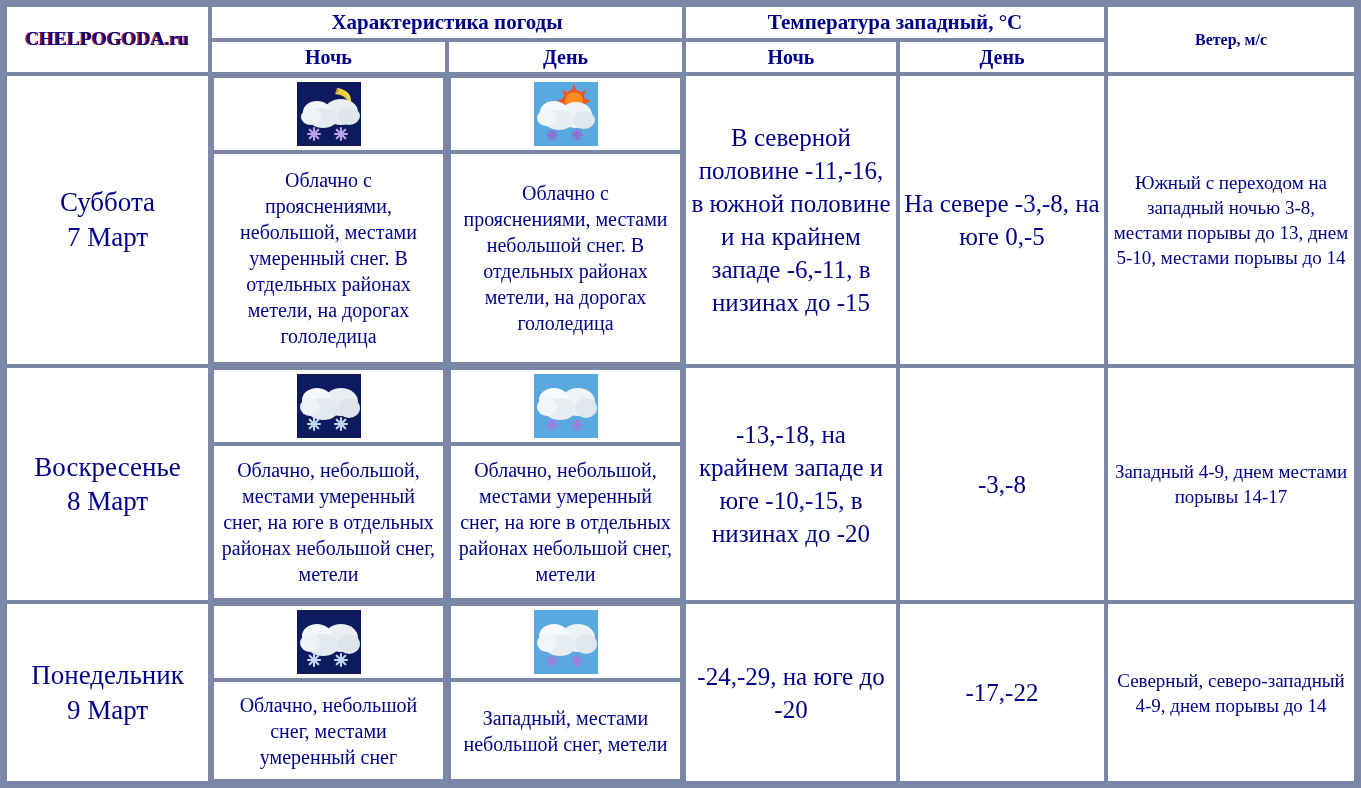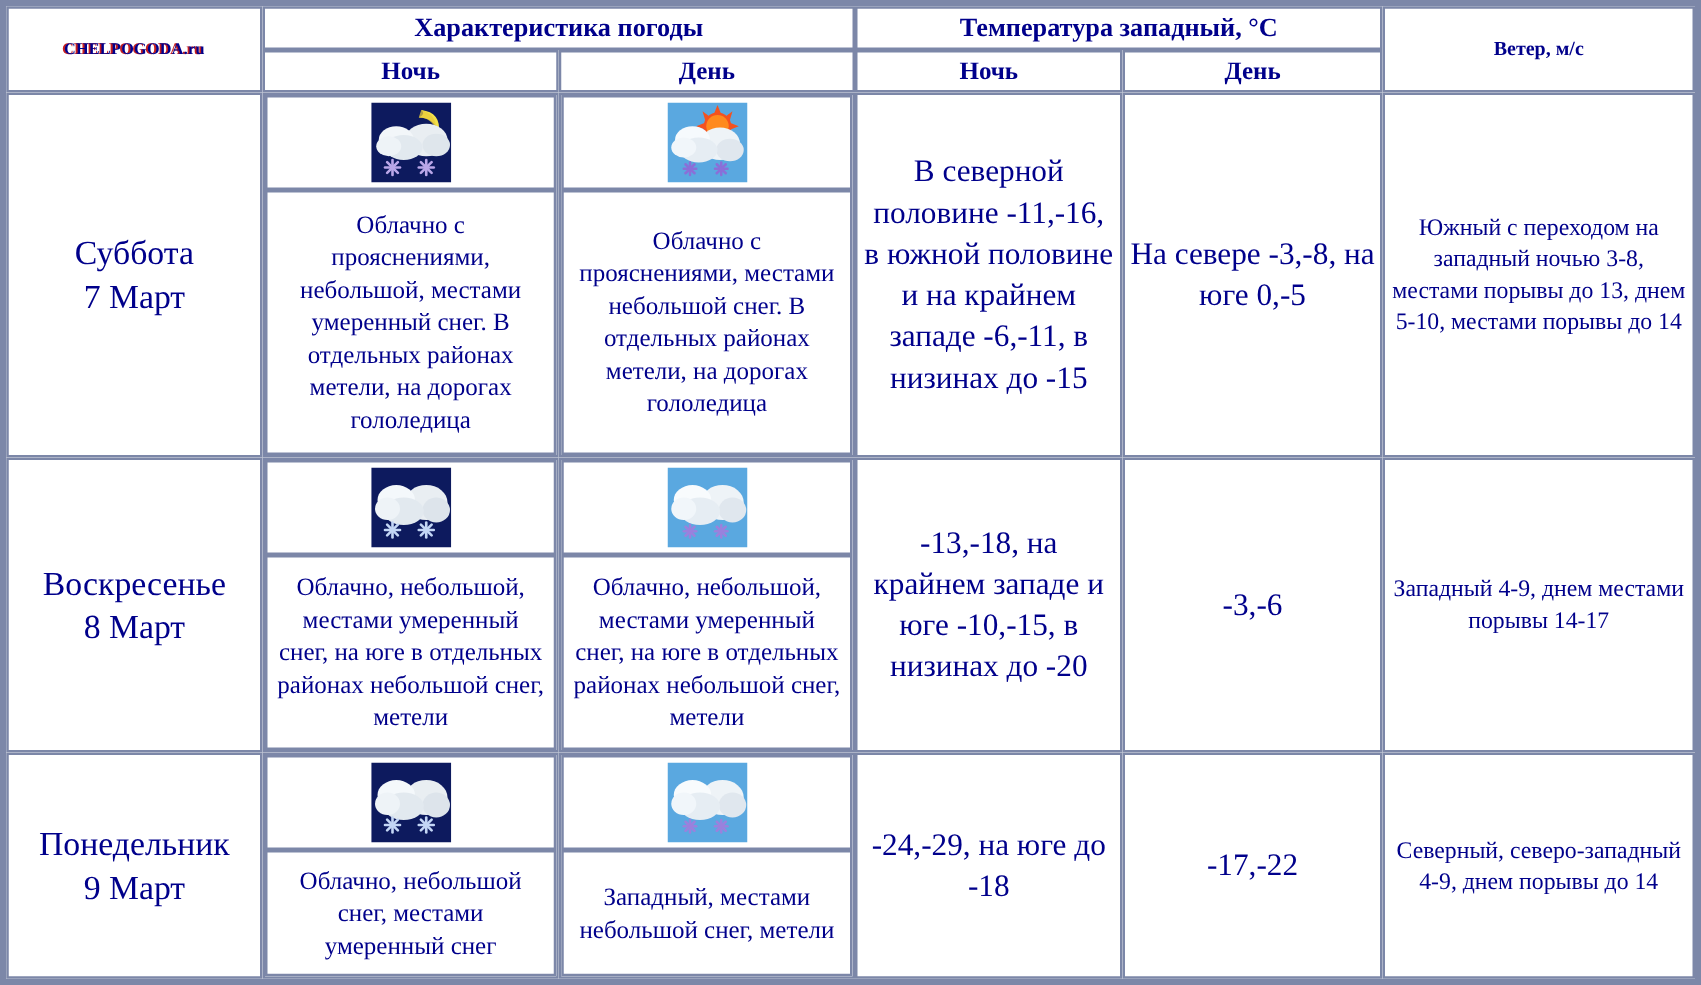--- a/index.html
+++ b/index.html
@@ -35,21 +35,21 @@
     padding: 2px 4px;
     vertical-align: middle;
     text-align: center;
     color: #00008b;
   }
 
   
   .hdr-logo {
     font-family: "Liberation Serif", "DejaVu Serif", serif;
     font-weight: bold;
-    font-size: 13px;
+    font-size: 19px;
     letter-spacing: 0.2px;
     color: #00008b;
     text-shadow: -1.5px 0 0 #c81e1e;
     white-space: nowrap;
   }
   .hdr-group {
     font-weight: bold;
     font-size: 21px;
   }
   .hdr-sub {
@@ -332,21 +332,21 @@
         </td>
                 </tr>
         <tr>
                   <td class="desc">Облачно, небольшой, местами умеренный снег, на юге в отдельных районах небольшой снег, метели</td>
                 </tr>
       </tbody>
             </table>
     </td>
 
     <td class="temp">-13,-18, на крайнем западе и юге -10,-15, в низинах до -20</td>
-    <td class="temp">-3,-6</td>
+    <td class="temp">-3,-8</td>
     <td class="wind">Западный 4-9, днем местами порывы 14-17</td>
   </tr>
 
   <tr>
     <td class="daycell">
       <div>Понедельник</div>
       <div>9 Март</div>
     </td>
 
     <td class="wxbox">
@@ -418,20 +418,20 @@
           </span>
         </td>
                 </tr>
         <tr>
                   <td class="desc">Западный, местами небольшой снег, метели</td>
                 </tr>
       </tbody>
             </table>
     </td>
 
-    <td class="temp">-24,-29, на юге до -18</td>
+    <td class="temp">-24,-29, на юге до -20</td>
     <td class="temp">-17,-22</td>
     <td class="wind">Северный, северо-западный 4-9, днем порывы до 14</td>
   </tr>
 
 </tbody>
     </table>
 </div>
 
 </body></html>

